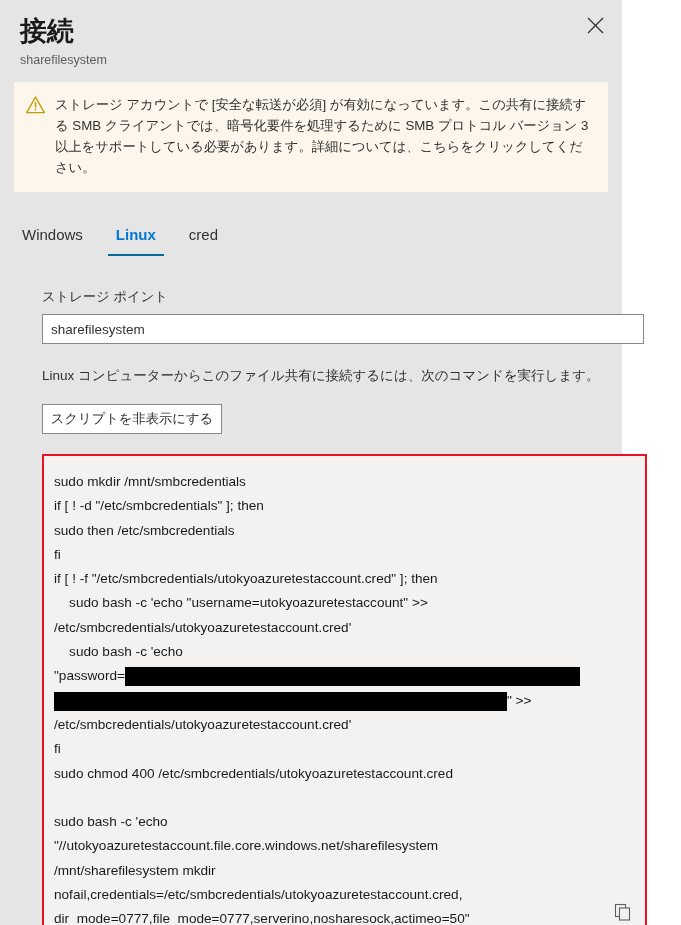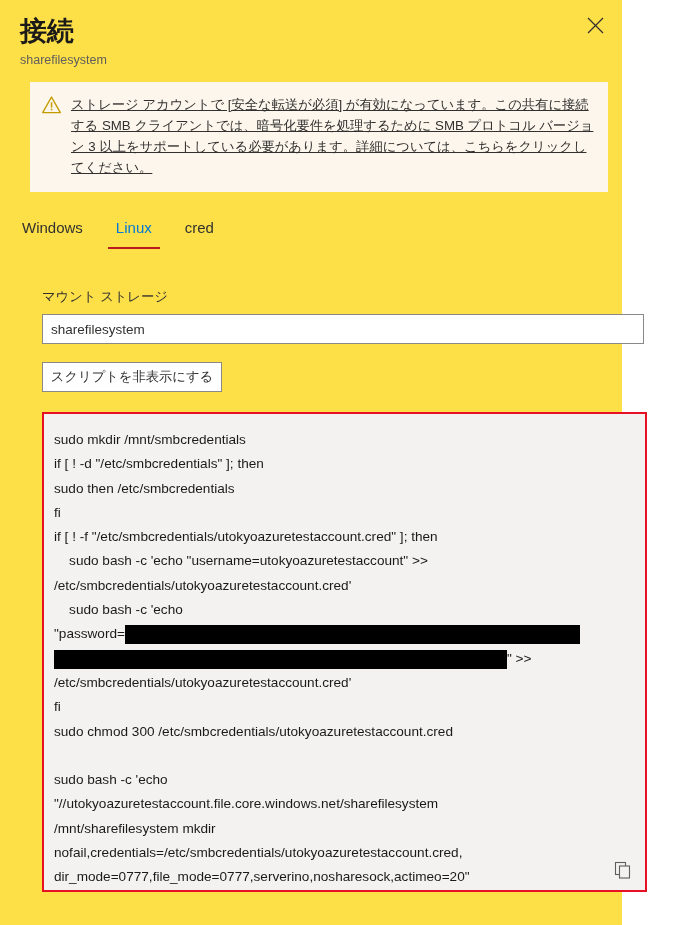--- a/index.html
+++ b/index.html
@@ -12,21 +12,21 @@
     background: #ffffff;
     font-family: "Liberation Sans", sans-serif;
     color: #323130;
     overflow: hidden;
   }
   .panel {
     position: relative;
     width: 622px;
     height: 925px;
     box-sizing: border-box;
-    background: #fde047;
+    background: #e5e5e5;
   }
   .header {
     padding: 14px 20px 0 20px;
   }
   .title {
     font-size: 27px;
     font-weight: bold;
     line-height: 34px;
     color: #1b1a19;
     letter-spacing: 0px;
@@ -47,58 +47,57 @@
     align-items: center;
     justify-content: center;
     cursor: pointer;
     background: transparent;
     border: none;
     padding: 0;
   }
   .close-btn svg { display: block; }
 
   .warning {
-    margin: 14px 14px 0 30px;
+    margin: 14px 14px 0 14px;
     background: #fdf6ec;
     display: flex;
     align-items: flex-start;
     padding: 12px 14px 14px 12px;
     box-sizing: border-box;
-    text-decoration: underline;
   }
   .warn-icon {
     flex: 0 0 auto;
     margin-right: 10px;
     margin-top: 2px;
   }
   .warn-text {
     font-size: 13.3px;
     line-height: 21px;
     color: #323130;
   }
 
   .tabs {
     display: flex;
-    align-items: flex-start;
+    align-items: flex-end;
     margin: 26px 0 0 14px;
     height: 38px;
   }
   .tab {
     font-size: 15px;
     color: #323130;
     padding: 0 8px 9px 8px;
     margin-right: 17px;
     cursor: pointer;
     border-bottom: 2px solid transparent;
     line-height: 20px;
   }
   .tab.active {
     color: #0078d4;
-    font-weight: normal;
-    border-bottom: 2px solid #b91c1c;
+    font-weight: bold;
+    border-bottom: 2px solid #0369a1;
   }
 
   .body {
     padding: 0 14px;
   }
   .field-label {
     font-size: 13.3px;
     color: #323130;
     margin-top: 32px;
     margin-bottom: 8px;
@@ -211,44 +210,45 @@
     <div class="warn-text">ストレージ アカウントで [安全な転送が必須] が有効になっています。この共有に接続する SMB クライアントでは、暗号化要件を処理するために SMB プロトコル バージョン 3 以上をサポートしている必要があります。詳細については、こちらをクリックしてください。</div>
   </div>
 
   <div class="tabs">
     <div class="tab">Windows</div>
     <div class="tab active">Linux</div>
     <div class="tab">cred</div>
   </div>
 
   <div class="body">
-    <div class="field-label">マウント ストレージ</div>
+    <div class="field-label">ストレージ ポイント</div>
     <input class="text-input" type="text" value="sharefilesystem" style="">
+    <div class="instruction">Linux コンピューターからこのファイル共有に接続するには、次のコマンドを実行します。</div>
     <button class="script-toggle">スクリプトを非表示にする</button>
 
     <div class="script-wrap">
       <div class="script-pre"><span>sudo mkdir /mnt/smbcredentials</span>
 <span>if [ ! -d "/etc/smbcredentials" ]; then</span>
 <span>sudo then /etc/smbcredentials</span>
 <span>fi</span>
 <span>if [ ! -f "/etc/smbcredentials/utokyoazuretestaccount.cred" ]; then</span>
 <span>    sudo bash -c 'echo "username=utokyoazuretestaccount" &gt;&gt;</span>
 <span>/etc/smbcredentials/utokyoazuretestaccount.cred'</span>
 <span>    sudo bash -c 'echo</span>
 <span>"password=</span><span class="redact redact-1"></span>
 <span class="redact redact-2"></span><span>" &gt;&gt;</span>
 <span>/etc/smbcredentials/utokyoazuretestaccount.cred'</span>
 <span>fi</span>
-<span>sudo chmod 300 /etc/smbcredentials/utokyoazuretestaccount.cred</span>
+<span>sudo chmod 400 /etc/smbcredentials/utokyoazuretestaccount.cred</span>
 <span></span>
 <span>sudo bash -c 'echo</span>
 <span>"//utokyoazuretestaccount.file.core.windows.net/sharefilesystem</span>
 <span>/mnt/sharefilesystem mkdir</span>
 <span>nofail,credentials=/etc/smbcredentials/utokyoazuretestaccount.cred,</span>
-<span>dir_mode=0777,file_mode=0777,serverino,nosharesock,actimeo=20"</span>
+<span>dir_mode=0777,file_mode=0777,serverino,nosharesock,actimeo=50"</span>
 
 </div>
 
       <button class="copy-btn">
         <svg width="18" height="18" viewBox="0 0 18 18" aria-hidden="true">
           <rect x="1.5" y="1.5" width="10" height="12" fill="none" stroke="#605e5c" stroke-width="1.1"></rect>
           <rect x="5.5" y="5" width="10" height="12" fill="#f3f2f1" stroke="#605e5c" stroke-width="1.1"></rect>
         </svg>
       </button>
     </div>

